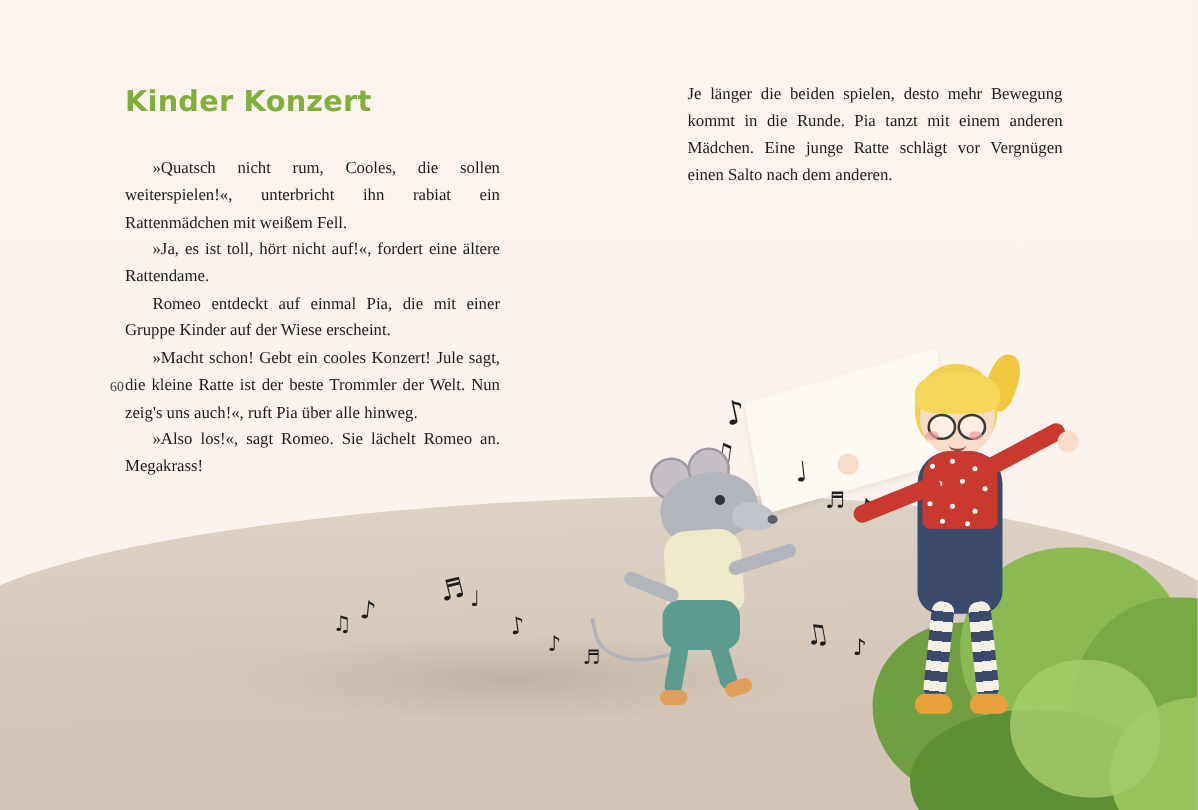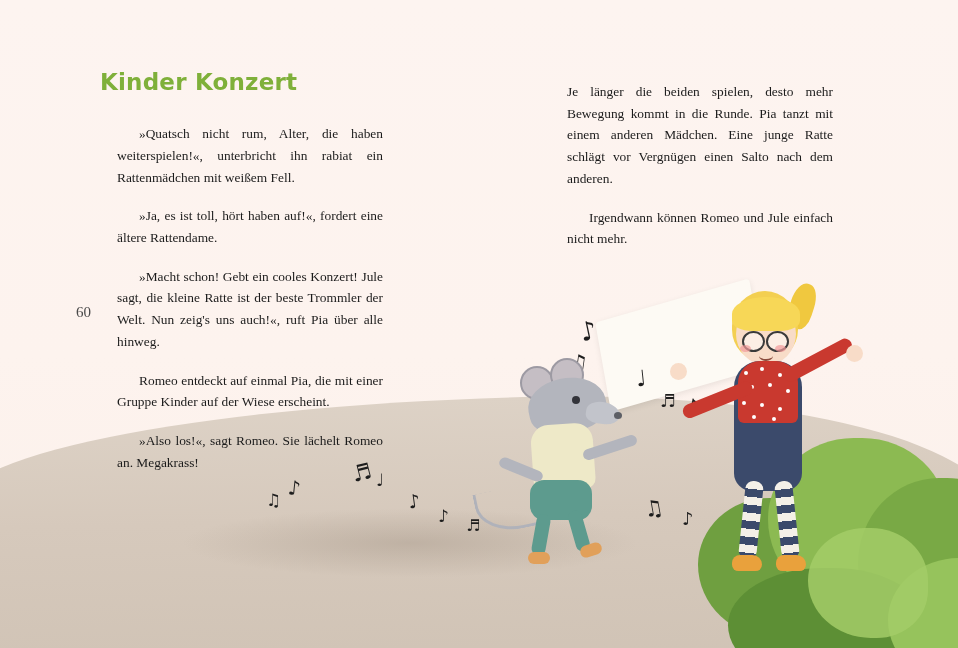--- a/index.html
+++ b/index.html
@@ -167,27 +167,28 @@
   .col-left  { left: 100px; top: 64px; }
   .col-right { left: 550px; top: 64px; }
   h1.title {
     margin: 0 0 22px 0;
     font-family: "DejaVu Sans", sans-serif;
     font-size: 23px;
     font-weight: bold;
     color: #7fb03a;
     letter-spacing: .2px;
   }
-  .col p { margin: 17px; text-indent: 22px; }
+  .col p { margin: 0; text-indent: 22px; }
   .col p.noindent { text-indent: 0; }
   .folio {
     position: absolute;
     font-family: "Liberation Serif", serif;
-    font-size: 15px;
+    font-size: 11px;
     color: #4a4a4a;
+    margin-left: 12px;
   }
   .folio-left  { left: 76px;  top: 304px; }
   .folio-right { left: 939px; top: 304px; padding-left: 28px; }
 </style>
 </head>
 <body>
 
 <div id="page">
 
   <div class="bg-sky"></div>
@@ -269,28 +270,27 @@
     <span class="hand hand-l"></span>
     <span class="hand hand-r"></span>
     <span class="leg leg-l"></span>
     <span class="leg leg-r"></span>
     <span class="shoe shoe-l"></span>
     <span class="shoe shoe-r"></span>
   </div>
 
   <div class="col col-left">
     <h1 class="title">Kinder Konzert</h1>
-    <p>»Quatsch nicht rum, Alter, die haben weiterspielen!«, unterbricht ihn rabiat ein Rattenmädchen mit weißem Fell.</p>
-    <p>»Ja, es ist toll, hört haben auf!«, fordert eine ältere Rattendame.</p>
+    <p>»Quatsch nicht rum, Cooles, die sollen weiterspielen!«, unterbricht ihn rabiat ein Rattenmädchen mit weißem Fell.</p>
+    <p>»Ja, es ist toll, hört nicht auf!«, fordert eine ältere Rattendame.</p>
+    <p>Romeo entdeckt auf einmal Pia, die mit einer Gruppe Kinder auf der Wiese erscheint.</p>
     <p>»Macht schon! Gebt ein cooles Konzert! Jule sagt, die kleine Ratte ist der beste Trommler der Welt. Nun zeig's uns auch!«, ruft Pia über alle hinweg.</p>
-    <p>Romeo entdeckt auf einmal Pia, die mit einer Gruppe Kinder auf der Wiese erscheint.</p>
     <p>»Also los!«, sagt Romeo. Sie lächelt Romeo an. Megakrass!</p>
   </div>
 
   <div class="col col-right">
     <p class="noindent">Je länger die beiden spielen, desto mehr Bewegung kommt in die Runde. Pia tanzt mit einem anderen Mädchen. Eine junge Ratte schlägt vor Vergnügen einen Salto nach dem anderen.</p>
-    <p>Irgendwann können Romeo und Jule einfach nicht mehr.</p>
   </div>
 
   <span class="folio folio-left">60</span>
   <span class="folio folio-right">61</span>
 
 </div>
 
 </body></html>

